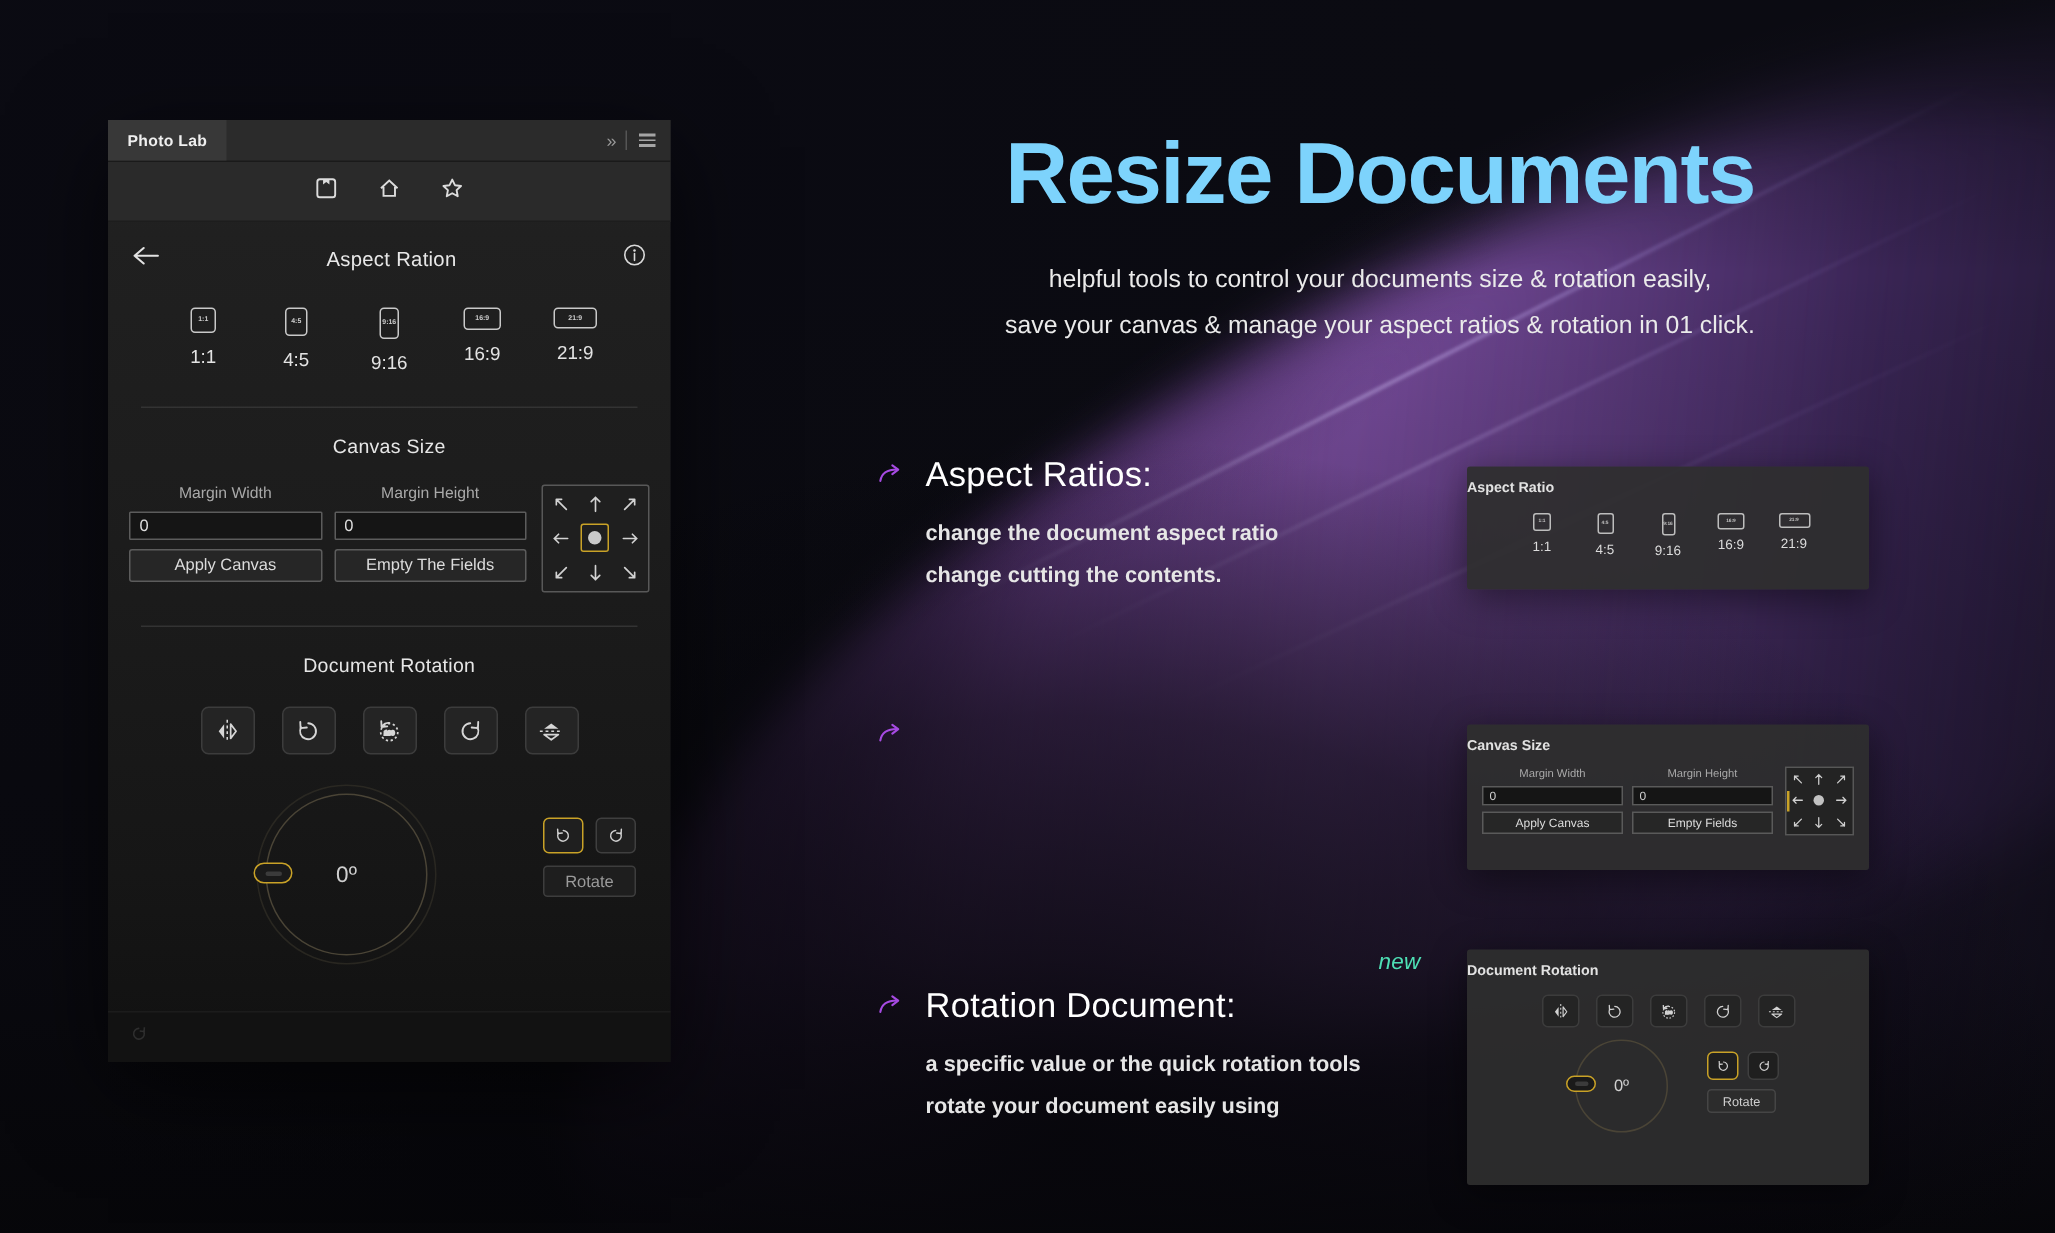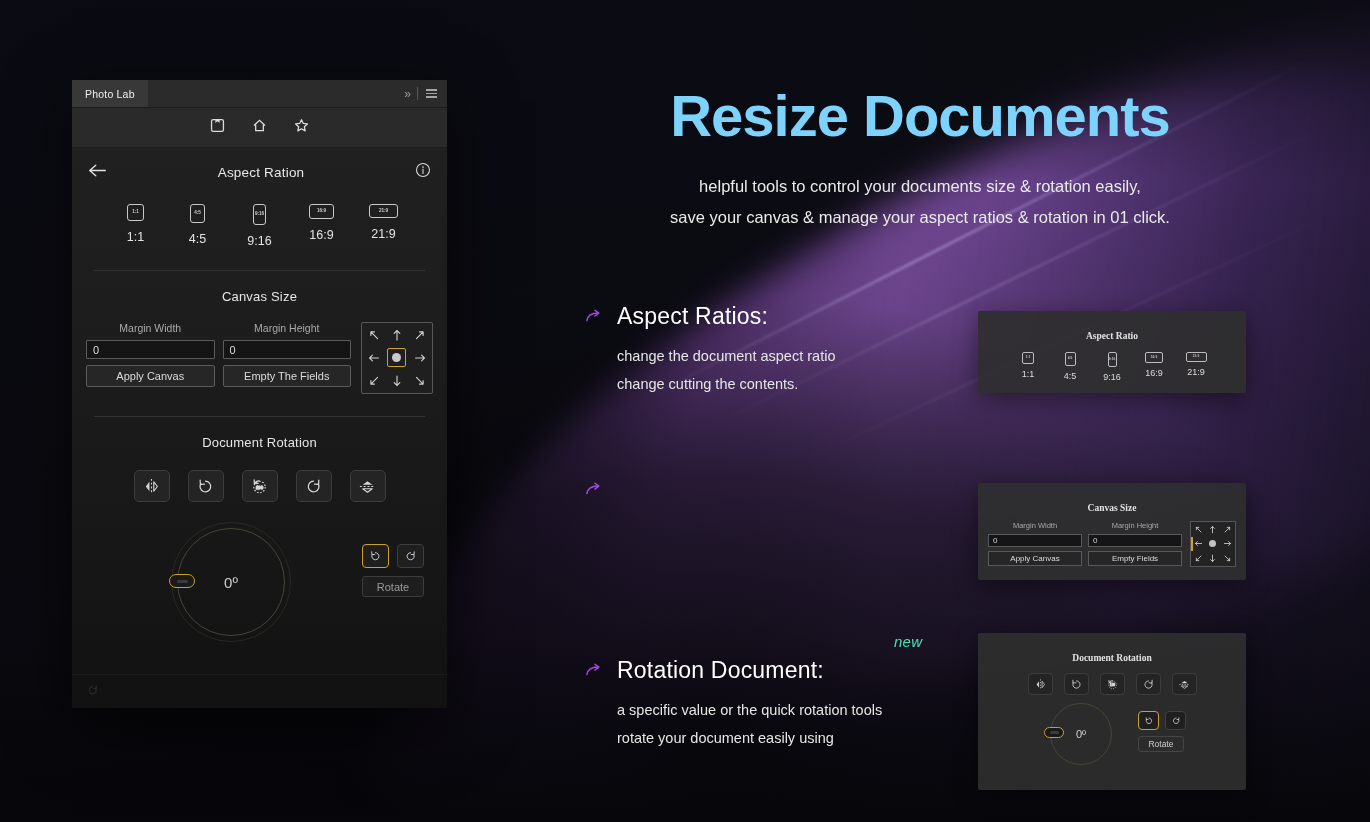--- a/index.html
+++ b/index.html
@@ -61,21 +61,21 @@
     position: absolute; left: 72px; top: 80px;
     width: 375px; height: 628px;
     background: linear-gradient(180deg,#242424 0%, #202020 12%, #1c1c1c 45%, #161616 80%, #111111 100%);
     box-shadow: 0 18px 60px rgba(0,0,0,.6);
   }
   .panel-tabbar {
     height: 28px; background: #2b2b2b; display: flex; align-items: stretch;
     border-bottom: 1px solid #1a1a1a;
   }
   .tab-active {
-    background: #383838; color: #efefef; font-size: 10.5px; font-weight: normal;
+    background: #383838; color: #efefef; font-size: 10.5px; font-weight: bold;
     display: flex; align-items: center; padding: 0 13px; letter-spacing: .2px;
   }
   .tabbar-spacer { flex: 1; }
   .tabbar-right { display: flex; align-items: center; gap: 8px; padding-right: 10px; color: #9a9a9a; }
   .chev { font-size: 12px; letter-spacing: -2px; }
   .divider-v { width: 1px; height: 13px; background: #555; }
   .hamb { display: flex; flex-direction: column; gap: 2px; }
   .hamb i { display:block; width: 11px; height: 1.5px; background: #a5a5a5; }
 
   .panel-iconbar {
@@ -179,32 +179,32 @@
   #right { position: absolute; left: 470px; top: 0; width: 900px; height: 822px; }
   .headline {
     text-align: center; color: #7dd3fc; font-size: 58px; font-weight: bold;
     letter-spacing: -1px; margin-top: 82px;
   }
   .sub-copy { text-align: center; color: #eaeaea; font-size: 16.5px; line-height: 1.85; margin-top: 22px; }
 
   .feature { position: absolute; display: flex; align-items: flex-start; gap: 14px; }
   .f-arrow { color: #a64ae2; margin-top: 6px; }
   .f-title { color: #ffffff; font-size: 23px; letter-spacing: .2px; position: relative; }
-  .f-desc { color: #e6e6e6; font-size: 14.5px; line-height: 1.95; margin-top: 12px; }
+  .f-desc { color: #e6e6e6; font-size: 14.5px; line-height: 1.95; margin-top: 12px; font-weight: bold; }
   .badge-new {
     position: absolute; right: -40px; top: -24px; color: #4ee0b5;
     font-size: 15px; font-style: italic;
   }
 
   
   .card {
     position: absolute; background: rgba(46,46,46,0.93);
     border-radius: 2px; box-shadow: 0 6px 24px rgba(0,0,0,.45);
   }
-  .card-title { text-align: center; color: #e2e2e2; font-size: 9.5px; font-weight: bold; padding-top: 20px; font-family: Liberation Serif, serif; }
+  .card-title { color: #e2e2e2; font-size: 9.5px; font-weight: bold; padding-top: 9px; }
   .mini-ratio-row { display: flex; justify-content: center; gap: 16px; margin-top: 11px; }
   .mini-ratio { width: 26px; display: flex; flex-direction: column; align-items: center; gap: 5px; }
   .mini-box { border: 1px solid #bdbdbd; border-radius: 2px; display:flex; align-items:center; justify-content:center;
     color:#c4c4c4; font-size:3.2px; font-weight:bold; line-height:1; }
   .mini-lbl { font-size: 9px; color: #dcdcdc; }
 
   .mini-canvas-wrap { display: flex; padding: 8px 10px 0 10px; gap: 8px; }
   .mini-fields { display: flex; gap: 6px; flex: 1; }
   .mini-col { flex: 1; display: flex; flex-direction: column; align-items: center; gap: 4px; }
   .mini-flbl { font-size: 7.5px; color: #a8a8a8; }

